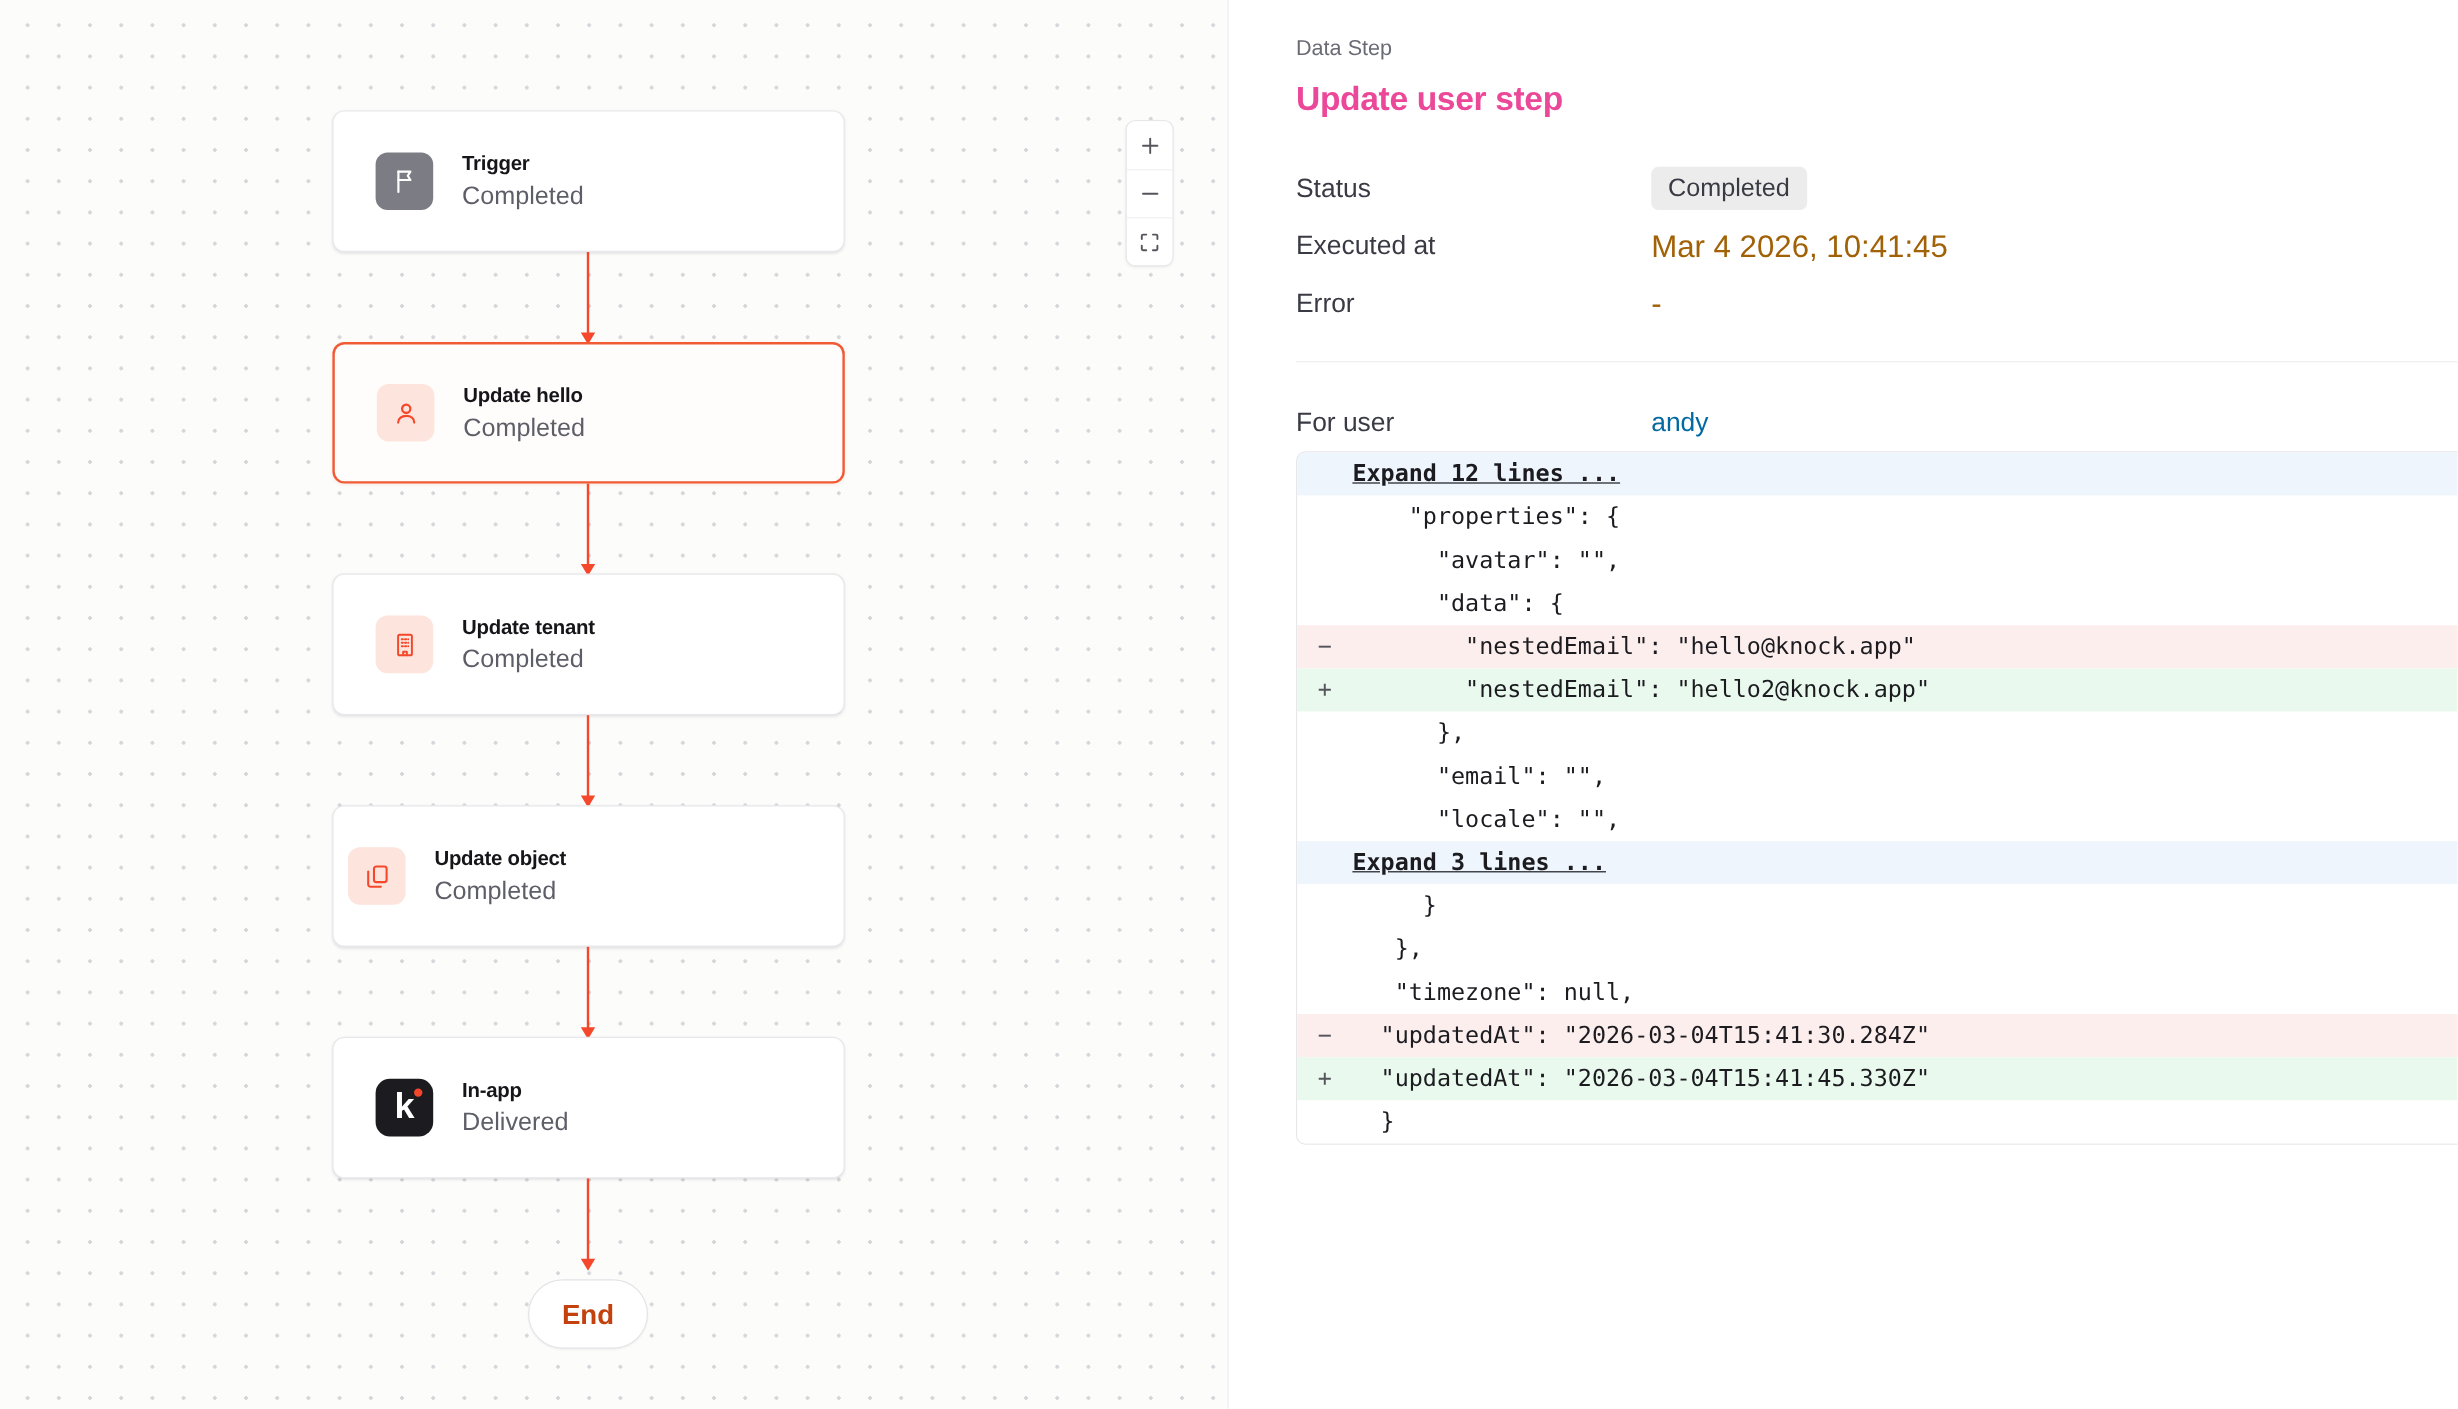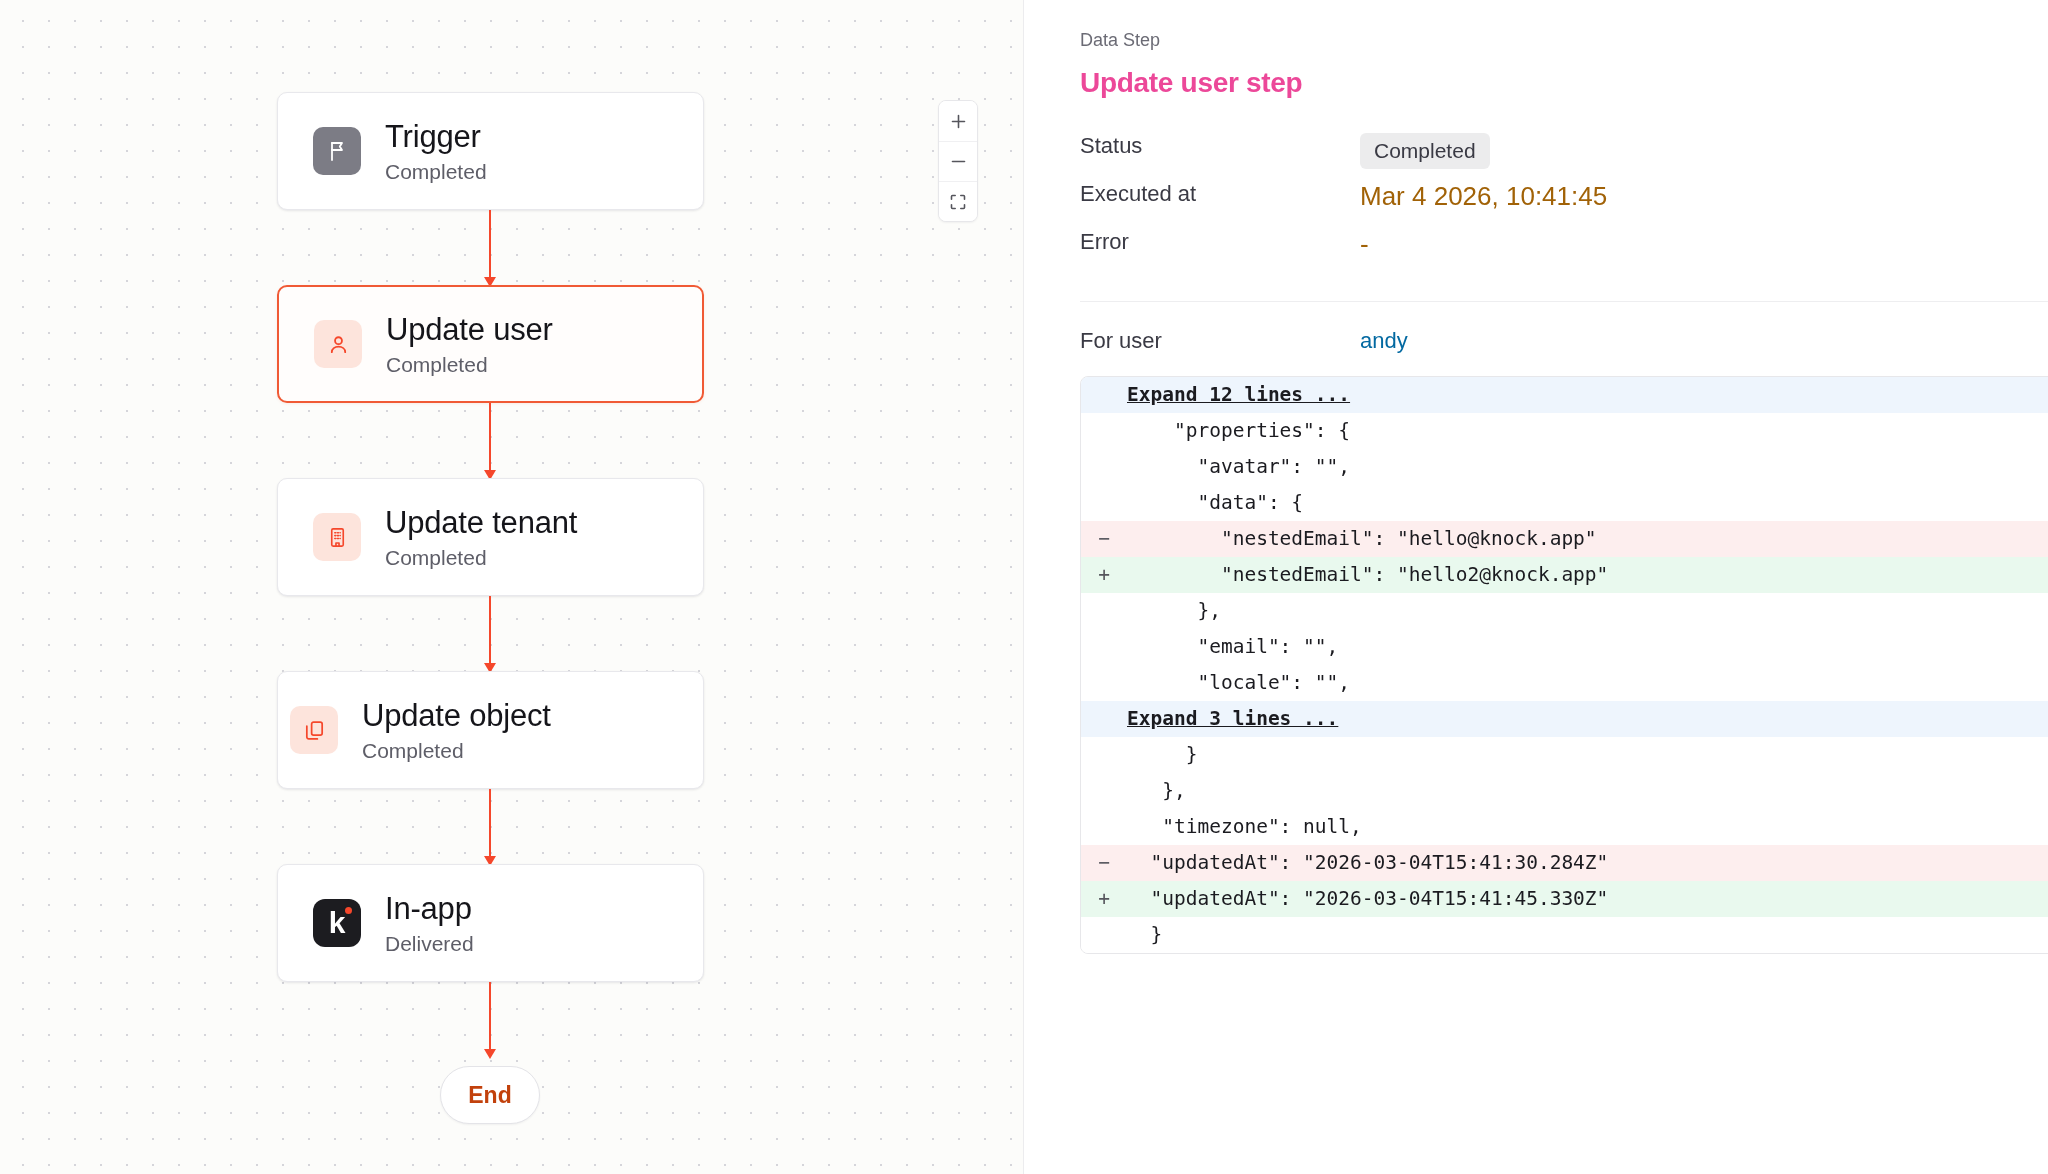--- a/index.html
+++ b/index.html
@@ -71,21 +71,21 @@
   .node-icon {
     width: 48px; height: 48px;
     border-radius: 10px;
     display: flex; align-items: center; justify-content: center;
     flex: 0 0 48px;
   }
   .icon-trigger { background: #7c7c85; }
   .icon-soft { background: #fde4dc; }
   .icon-dark { background: #1c1c20; border-radius: 12px; }
   .node-text { display: flex; flex-direction: column; gap: 5px; }
-  .node-title { font-size: 31px; font-weight: 400; color: #15151a; letter-spacing: -.2px; }
+  .node-title { font-size: 17px; font-weight: 700; color: #15151a; letter-spacing: -.2px; }
   .node-status { font-size: 21px; font-weight: 400; color: #5e5e68; }
 
   
   .arrow {
     position: absolute;
     left: 489px;
     width: 2px;
     background: #f5472b;
   }
   .arrow::after {
@@ -135,21 +135,21 @@
     padding: 30px 0 0 56px;
     overflow: hidden;
     position: relative;
     background: #ffffff;
   }
   .eyebrow { font-size: 18px; color: #6b6b75; margin-bottom: 16px; }
   .panel-title {
     font-size: 28px; font-weight: 700; color: #ec4899;
     letter-spacing: -.3px; margin-bottom: 34px;
   }
-  .meta-row { display: flex; align-items: flex-start; min-height: 48px; }
+  .meta-row { display: flex; align-items: center; min-height: 48px; gap: 16px; }
   .meta-label { width: 280px; font-size: 22px; color: #3a3a44; flex: 0 0 280px; }
   .meta-value { font-size: 26px; color: #a16207; }
   .status-badge {
     display: inline-block;
     background: #ececed;
     color: #3a3a44;
     border-radius: 6px;
     padding: 6px 14px;
     font-size: 21px;
   }
@@ -233,21 +233,21 @@
     <div class="arrow" style="top:210px; height:68px;"></div>
 
     <div class="node selected" style="top:285px;">
       <div class="node-icon icon-soft">
         <svg width="23" height="23" viewBox="0 0 24 24" fill="none" stroke="#f5472b" stroke-width="1.9" stroke-linecap="round" stroke-linejoin="round">
           <circle cx="12" cy="8" r="3.6"></circle>
             <path d="M5 20c0-3.6 3.1-5.8 7-5.8s7 2.2 7 5.8"></path>
         </svg>
       </div>
       <div class="node-text">
-        <div class="node-title">Update user</div>
+        <div class="node-title">Update hello</div>
         <div class="node-status">Completed</div>
       </div>
     </div>
     <div class="arrow" style="top:403px; height:68px;"></div>
 
     <div class="node" style="top:478px;">
       <div class="node-icon icon-soft">
         <svg width="23" height="23" viewBox="0 0 24 24" fill="none" stroke="#f5472b" stroke-width="1.7" stroke-linecap="round" stroke-linejoin="round">
           <rect x="6" y="3" width="12" height="18" rx="1.4"></rect>
           <path d="M9.2 7h1M12 7h1M14.8 7h0M9.2 10h1M12 10h1M14.8 10h0M9.2 13h1M12 13h1M14.8 13h0"></path>

